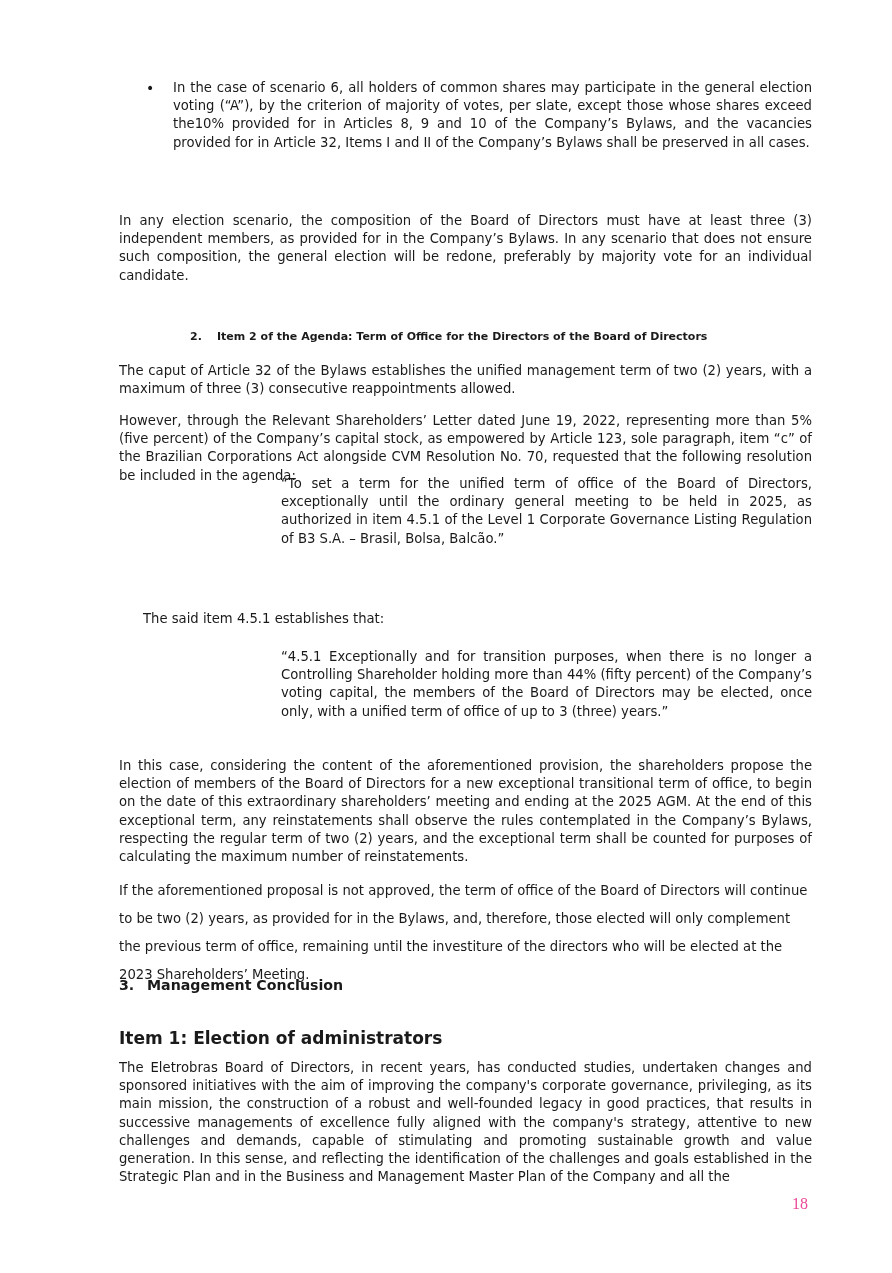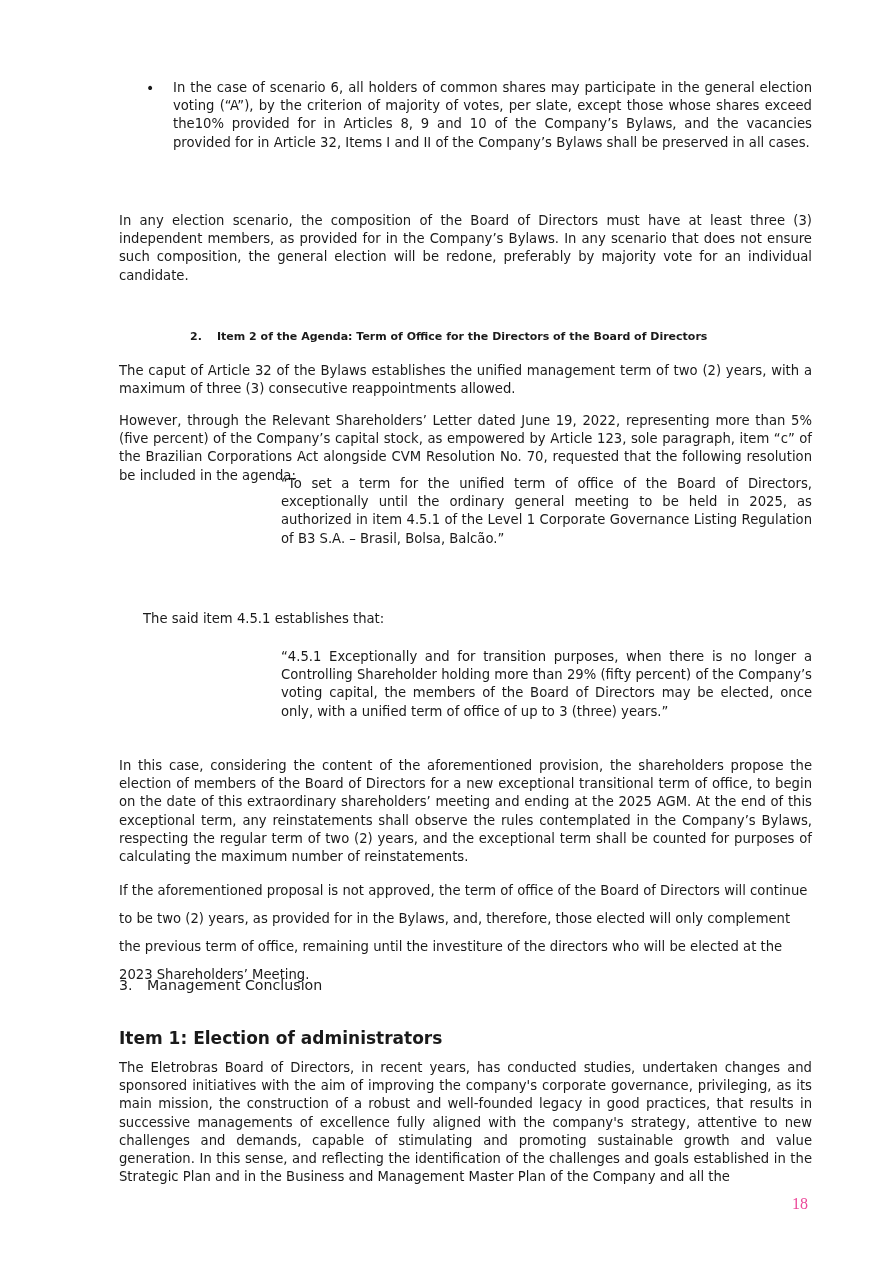--- a/index.html
+++ b/index.html
@@ -17,21 +17,21 @@
   .p1 { left: 119px; top: 212px; width: 693px; }
   .h2 { left: 147px; top: 328px; font-weight: bold; font-size: 11px; margin-left: 43px; }
   .h2 .num { display: inline-block; width: 27px; }
   .p2 { left: 119px; top: 362px; width: 693px; }
   .p3 { left: 119px; top: 412px; width: 693px; }
   .q1 { left: 281px; top: 475px; width: 531px; }
   .p4 { left: 119px; top: 610px; width: 693px; margin-left: 24px; }
   .q2 { left: 281px; top: 648px; width: 531px; }
   .p5 { left: 119px; top: 757px; width: 693px; }
   .p6 { left: 119px; top: 877px; width: 693px; line-height: 28px; }
-  .h3 { left: 119px; top: 976px; font-weight: normal; font-size: 14.2px; }
+  .h3 { left: 119px; top: 976px; font-weight: bold; font-size: 14.2px; }
   .h3 .num { display: inline-block; width: 28px; }
   .h4 { left: 119px; top: 1029px; font-weight: bold; font-size: 17px; }
   .p7 { left: 119px; top: 1059px; width: 693px; }
   .pagenum { left: 792px; top: 1195px; font-family: "Liberation Serif", serif; font-size: 16px; color: #ec4899; }
 </style>
 </head>
 <body>
 
 <div class="page">
 
@@ -44,21 +44,21 @@
     <span class="num">2.</span><span>Item 2 of the Agenda: Term of Office for the Directors of the Board of Directors</span>
   </div>
 
   <div class="abs just p2">The caput of Article 32 of the Bylaws establishes the unified management term of two (2) years, with a maximum of three (3) consecutive reappointments allowed.</div>
   <div class="abs just p3">However, through the Relevant Shareholders’ Letter dated June 19, 2022, representing more than 5% (five percent) of the Company’s capital stock, as empowered by Article 123, sole paragraph, item “c” of the Brazilian Corporations Act alongside CVM Resolution No. 70, requested that the following resolution be included in the agenda:</div>
 
   <div class="abs just q1">“To set a term for the unified term of office of the Board of Directors, exceptionally until the ordinary general meeting to be held in 2025, as authorized in item 4.5.1 of the Level 1 Corporate Governance Listing Regulation of B3 S.A. – Brasil, Bolsa, Balcão.”</div>
 
   <div class="abs p4">The said item 4.5.1 establishes that:</div>
 
-  <div class="abs just q2">“4.5.1 Exceptionally and for transition purposes, when there is no longer a Controlling Shareholder holding more than 29% (fifty percent) of the Company’s voting capital, the members of the Board of Directors may be elected, once only, with a unified term of office of up to 3 (three) years.”</div>
+  <div class="abs just q2">“4.5.1 Exceptionally and for transition purposes, when there is no longer a Controlling Shareholder holding more than 44% (fifty percent) of the Company’s voting capital, the members of the Board of Directors may be elected, once only, with a unified term of office of up to 3 (three) years.”</div>
 
   <div class="abs just p5">In this case, considering the content of the aforementioned provision, the shareholders propose the election of members of the Board of Directors for a new exceptional transitional term of office, to begin on the date of this extraordinary shareholders’ meeting and ending at the 2025 AGM. At the end of this exceptional term, any reinstatements shall observe the rules contemplated in the Company’s Bylaws, respecting the regular term of two (2) years, and the exceptional term shall be counted for purposes of calculating the maximum number of reinstatements.</div>
   <div class="abs p6">If the aforementioned proposal is not approved, the term of office of the Board of Directors will continue to be two (2) years, as provided for in the Bylaws, and, therefore, those elected will only complement the previous term of office, remaining until the investiture of the directors who will be elected at the 2023 Shareholders’ Meeting.</div>
 
   <div class="abs h3">
     <span class="num">3.</span><span>Management Conclusion</span>
   </div>
 
   <div class="abs h4">Item 1: Election of administrators</div>
 

